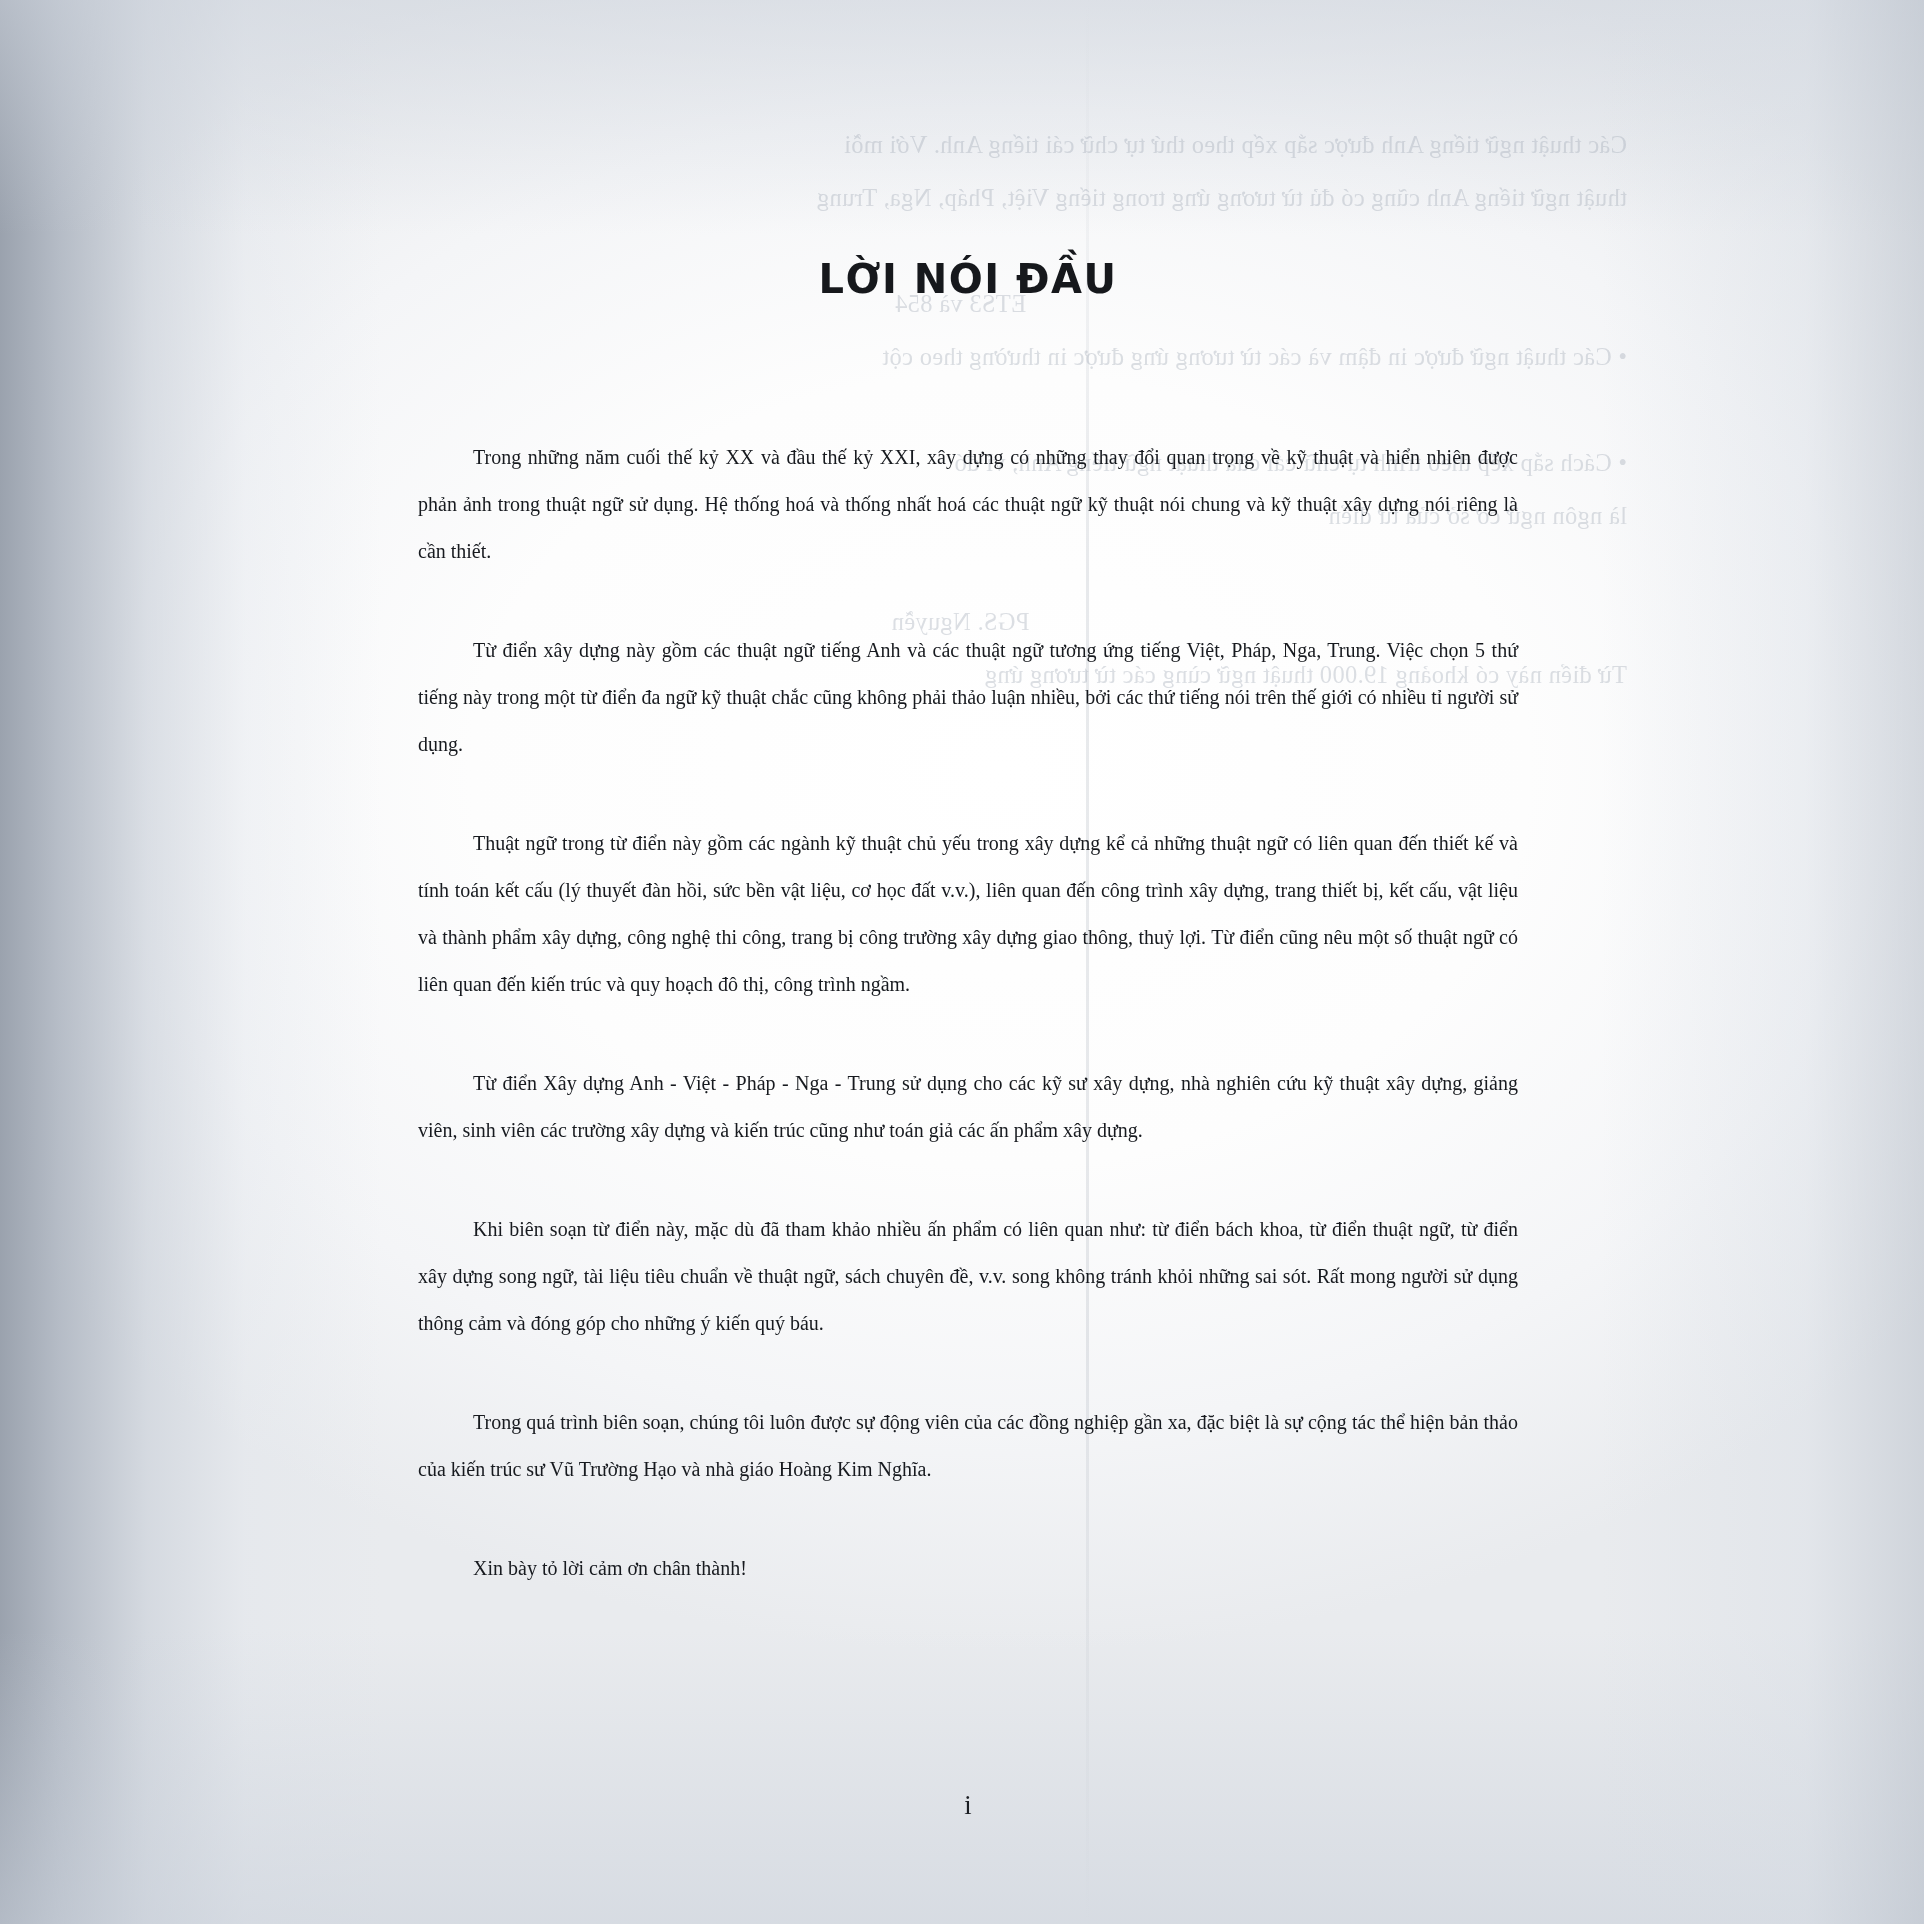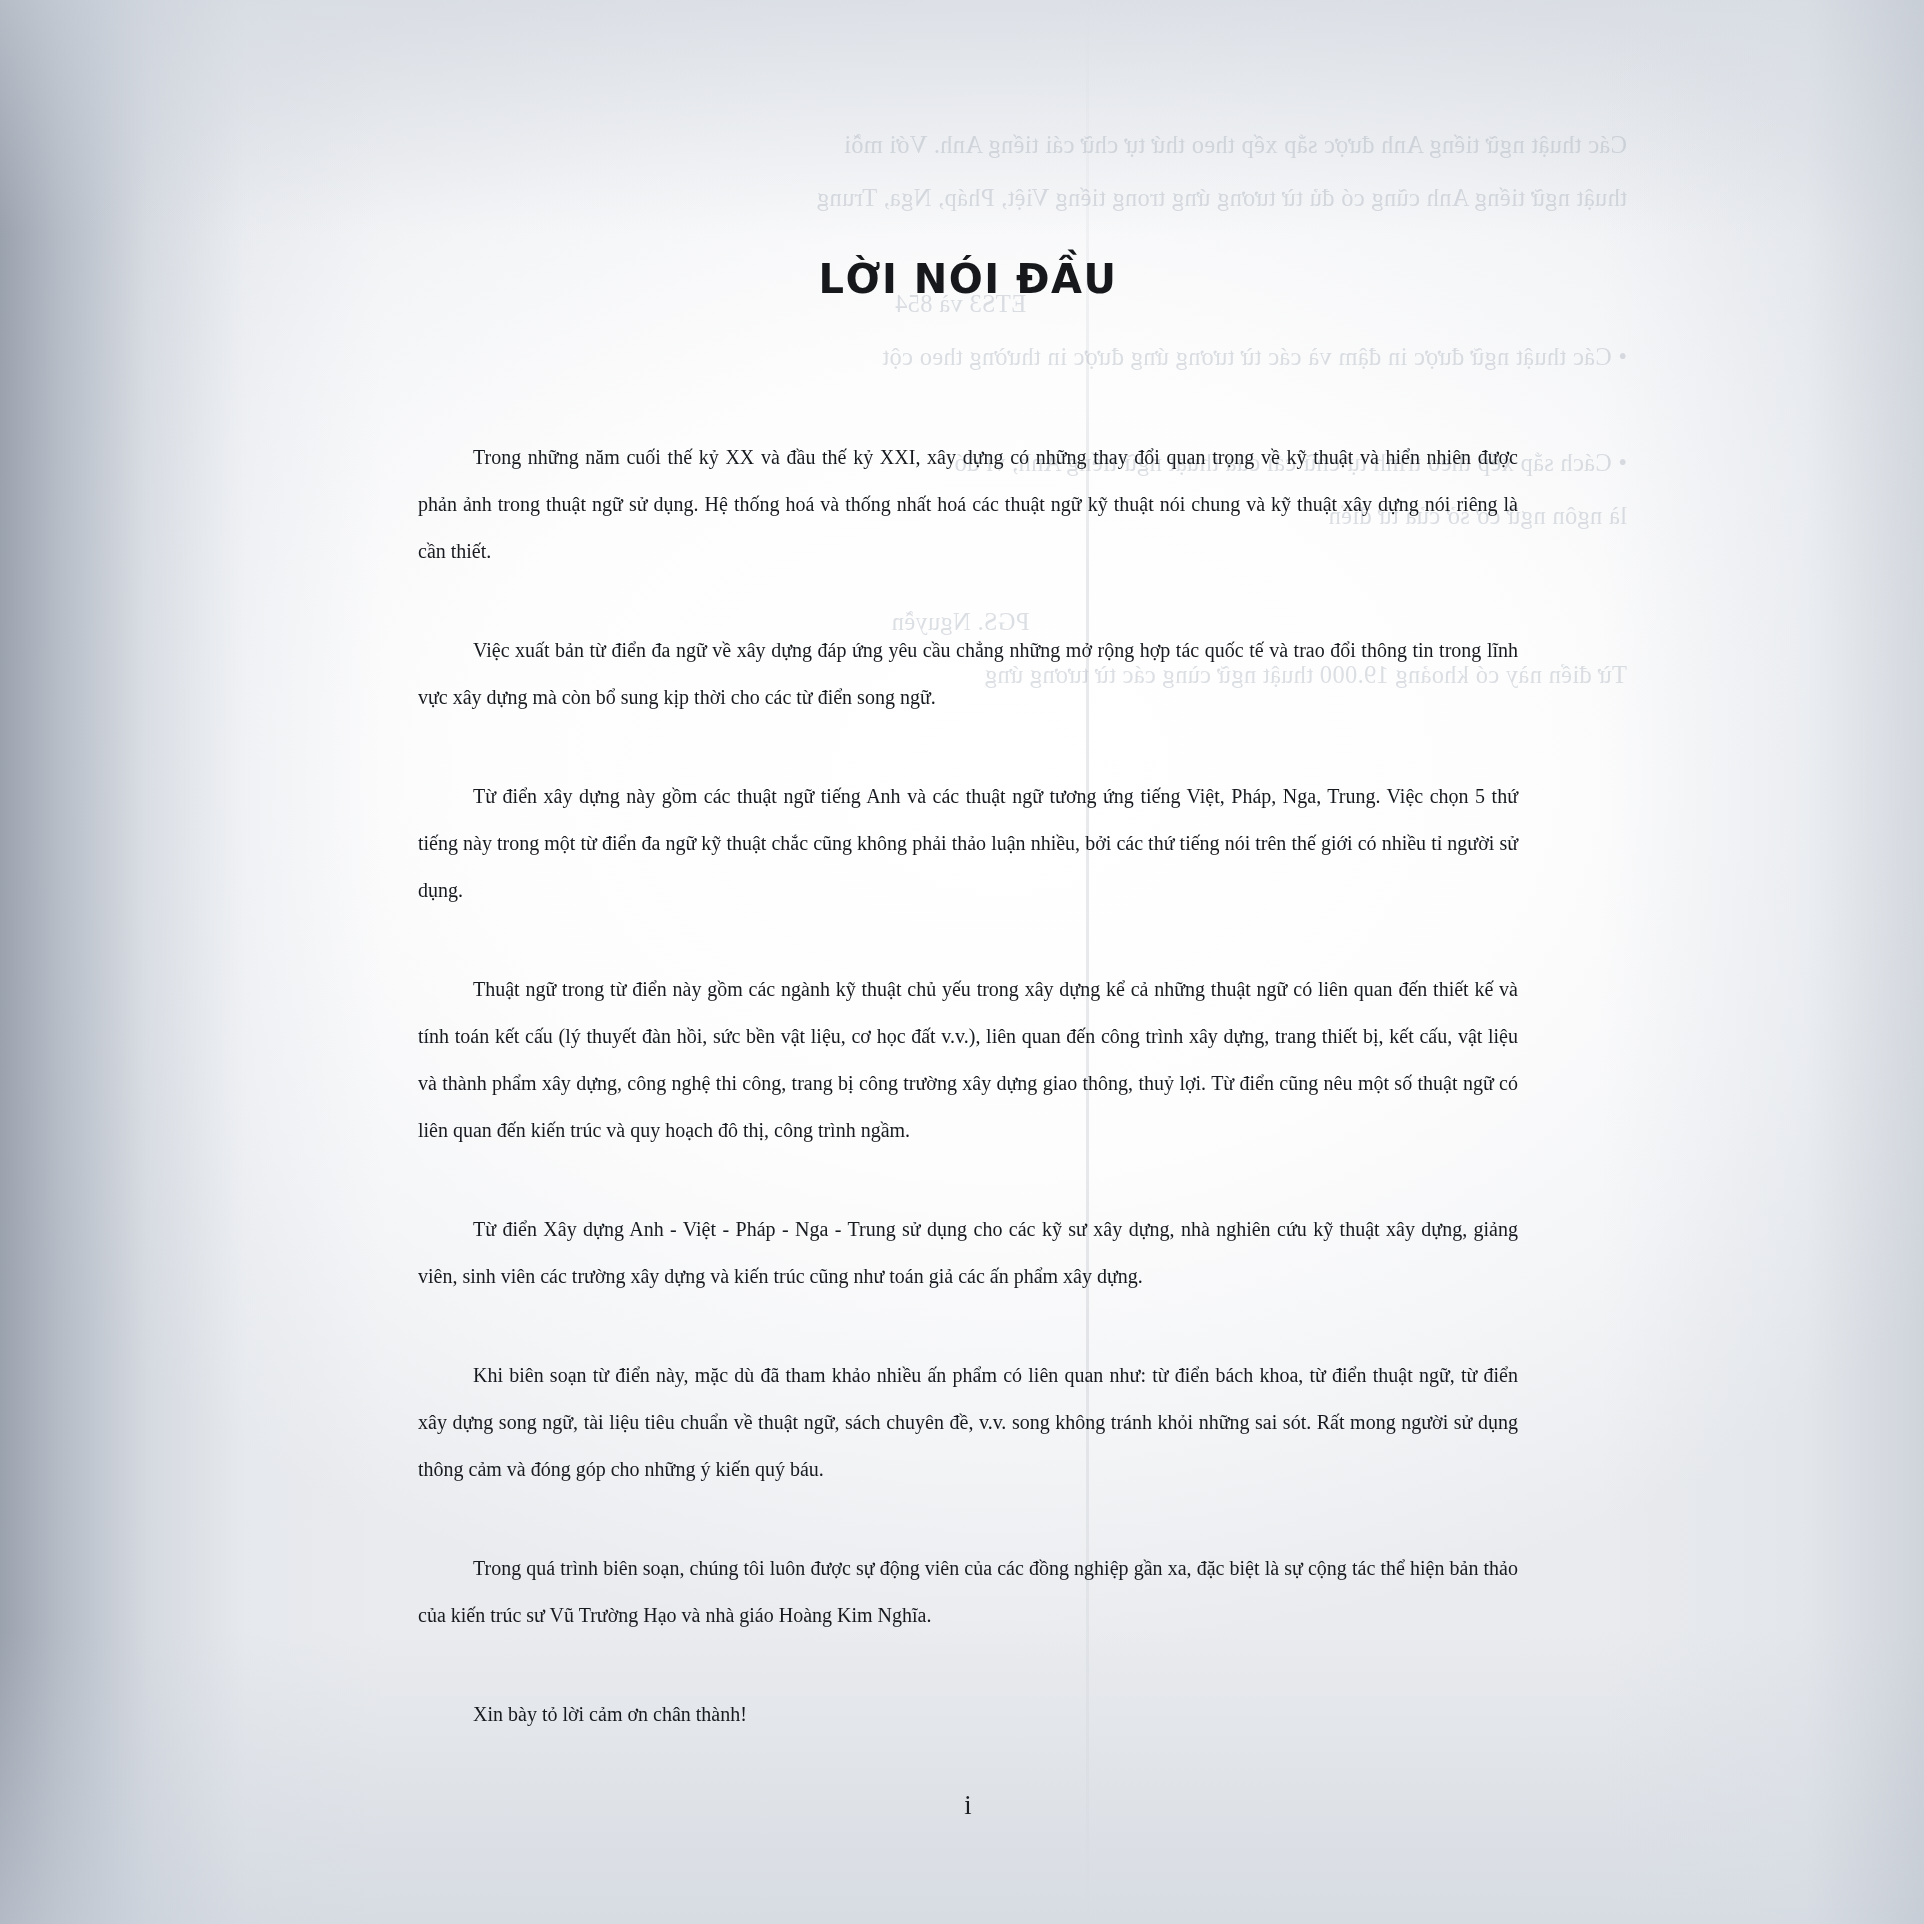--- a/index.html
+++ b/index.html
@@ -154,21 +154,20 @@
     <div class="b-gap"></div>
     <div class="b-line b-center">PGS. Nguyễn</div>
     <div class="b-line">Từ điển này có khoảng 19.000 thuật ngữ cùng các từ tương ứng</div>
   </div>
 
   <div id="content">
 
     <h1 id="doc-title">LỜI NÓI ĐẦU</h1>
 
     <p class="para first">Trong những năm cuối thế kỷ XX và đầu thế kỷ XXI, xây dựng có những thay đổi quan trọng về kỹ thuật và hiển nhiên được phản ảnh trong thuật ngữ sử dụng. Hệ thống hoá và thống nhất hoá các thuật ngữ kỹ thuật nói chung và kỹ thuật xây dựng nói riêng là cần thiết.</p>
-    <p class="para">Việc xuất bản từ điển đa ngữ về xây dựng đáp ứng yêu cầu chẳng những mở rộng hợp tác quốc tế và trao đổi thông tin trong lĩnh vực xây dựng mà còn bổ sung kịp thời cho các từ điển song ngữ.</p>
     <p class="para">Từ điển xây dựng này gồm các thuật ngữ tiếng Anh và các thuật ngữ tương ứng tiếng Việt, Pháp, Nga, Trung. Việc chọn 5 thứ tiếng này trong một từ điển đa ngữ kỹ thuật chắc cũng không phải thảo luận nhiều, bởi các thứ tiếng nói trên thế giới có nhiều tỉ người sử dụng.</p>
     <p class="para">Thuật ngữ trong từ điển này gồm các ngành kỹ thuật chủ yếu trong xây dựng kể cả những thuật ngữ có liên quan đến thiết kế và tính toán kết cấu (lý thuyết đàn hồi, sức bền vật liệu, cơ học đất v.v.), liên quan đến công trình xây dựng, trang thiết bị, kết cấu, vật liệu và thành phẩm xây dựng, công nghệ thi công, trang bị công trường xây dựng giao thông, thuỷ lợi. Từ điển cũng nêu một số thuật ngữ có liên quan đến kiến trúc và quy hoạch đô thị, công trình ngầm.</p>
     <p class="para">Từ điển Xây dựng Anh - Việt - Pháp - Nga - Trung sử dụng cho các kỹ sư xây dựng, nhà nghiên cứu kỹ thuật xây dựng, giảng viên, sinh viên các trường xây dựng và kiến trúc cũng như toán giả các ấn phẩm xây dựng.</p>
     <p class="para">Khi biên soạn từ điển này, mặc dù đã tham khảo nhiều ấn phẩm có liên quan như: từ điển bách khoa, từ điển thuật ngữ, từ điển xây dựng song ngữ, tài liệu tiêu chuẩn về thuật ngữ, sách chuyên đề, v.v. song không tránh khỏi những sai sót. Rất mong người sử dụng thông cảm và đóng góp cho những ý kiến quý báu.</p>
     <p class="para">Trong quá trình biên soạn, chúng tôi luôn được sự động viên của các đồng nghiệp gần xa, đặc biệt là sự cộng tác thể hiện bản thảo của kiến trúc sư Vũ Trường Hạo và nhà giáo Hoàng Kim Nghĩa.</p>
     <p class="para no-justify">Xin bày tỏ lời cảm ơn chân thành!</p>
 
     <div id="folio">i</div>
   </div>
 </div>

